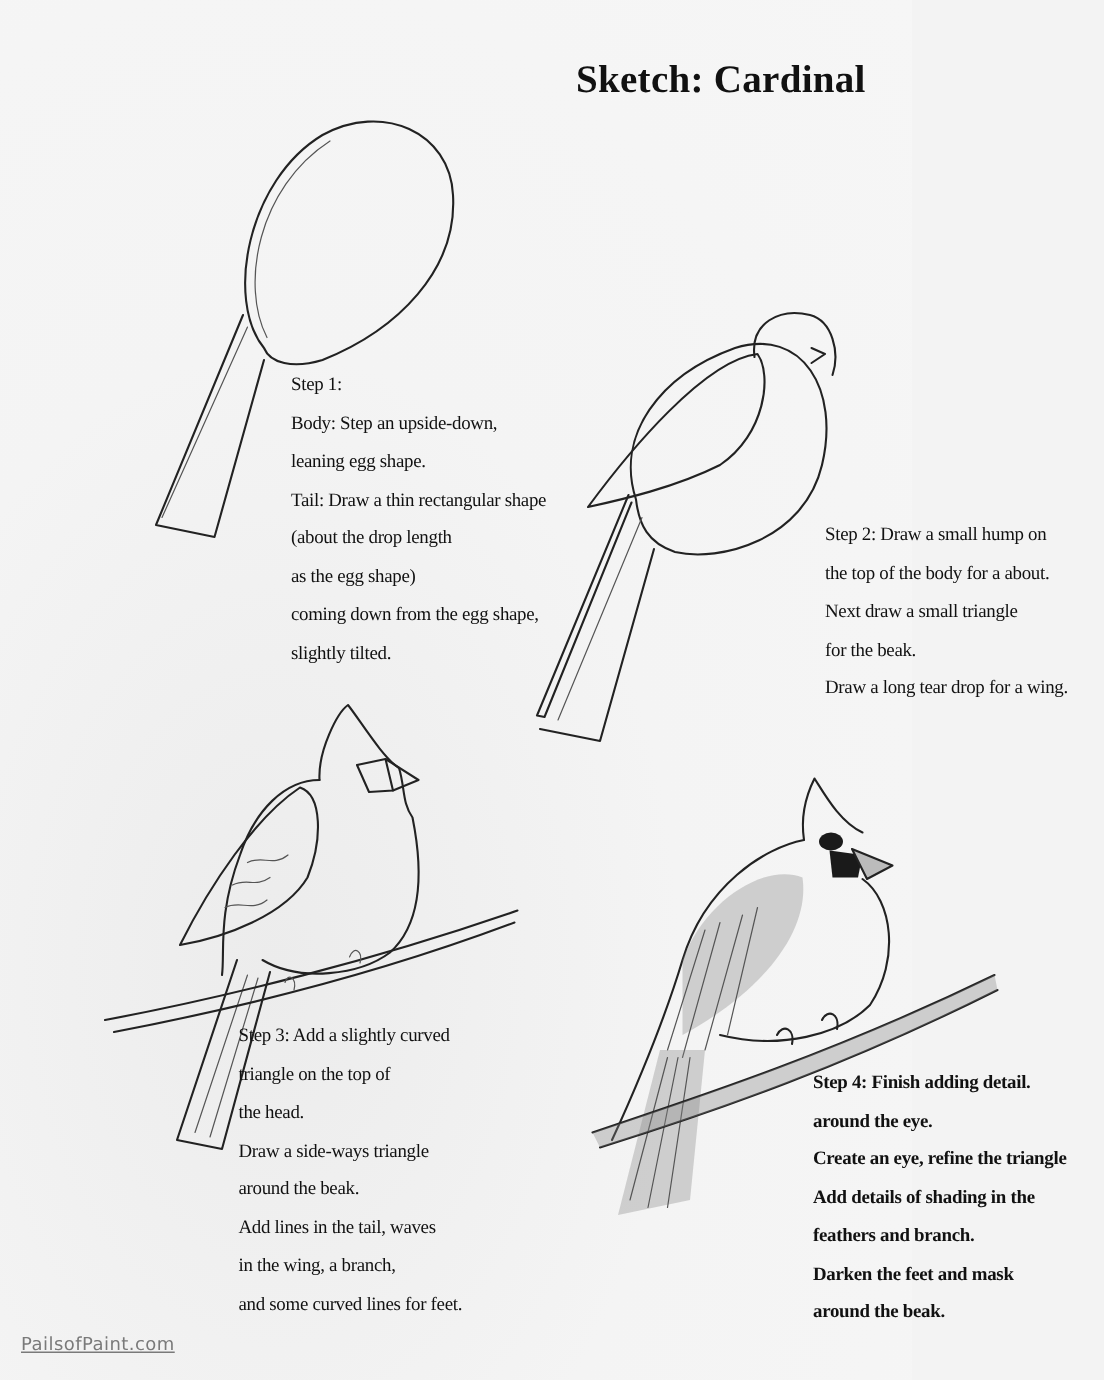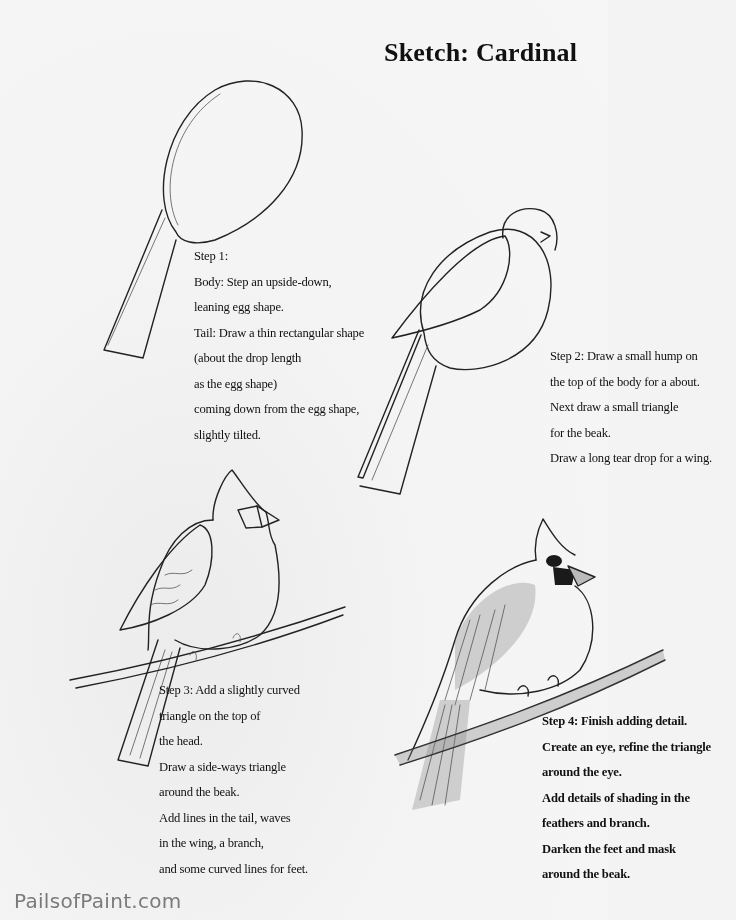--- a/index.html
+++ b/index.html
@@ -23,22 +23,22 @@
     position: absolute; font-size: 12.6px; line-height: 25.5px;
     letter-spacing: -0.2px; white-space: nowrap;
   }
   .step div { height: 25.5px; }
   #step1 { left: 194px; top: 244px; }
   #step2 { left: 540px; top: 344px; margin-left: 10px; }
   #step3 { left: 159px; top: 678px; }
   #step4 { left: 542px; top: 709px; font-weight: bold; }
   .watermark {
     position: absolute; left: 14px; top: 889px;
-    font-family: "DejaVu Sans", sans-serif; font-size: 20px;
-    color: #7a7a7a; letter-spacing: 0.3px;
+    font-family: "DejaVu Sans", sans-serif; font-size: 12px;
+    color: #7a7a7a; letter-spacing: 0.3px; text-decoration: underline;
   }
   svg.sketch { position: absolute; left: 0; top: 0; }
   .ln { fill: none; stroke: #222; stroke-width: 1.4; stroke-linecap: round; stroke-linejoin: round; }
   .lt { fill: none; stroke: #555; stroke-width: 0.8; stroke-linecap: round; }
   .shade { fill: #888; opacity: 0.35; }
   .dark { fill: #1a1a1a; }
 </style>
 </head>
 <body>
 
@@ -123,22 +123,22 @@
     <div>the head.</div>
     <div>Draw a side-ways triangle</div>
     <div>around the beak.</div>
     <div>Add lines in the tail, waves</div>
     <div>in the wing, a branch,</div>
     <div>and some curved lines for feet.</div>
   </div>
 
   <div id="step4" class="step">
     <div>Step 4: Finish adding detail.</div>
+    <div>around the eye.</div>
     <div>Create an eye, refine the triangle</div>
-    <div>around the eye.</div>
     <div>Add details of shading in the</div>
     <div>feathers and branch.</div>
     <div>Darken the feet and mask</div>
     <div>around the beak.</div>
   </div>
 
   <div class="watermark">PailsofPaint.com</div>
 </div>
 
 </body></html>

